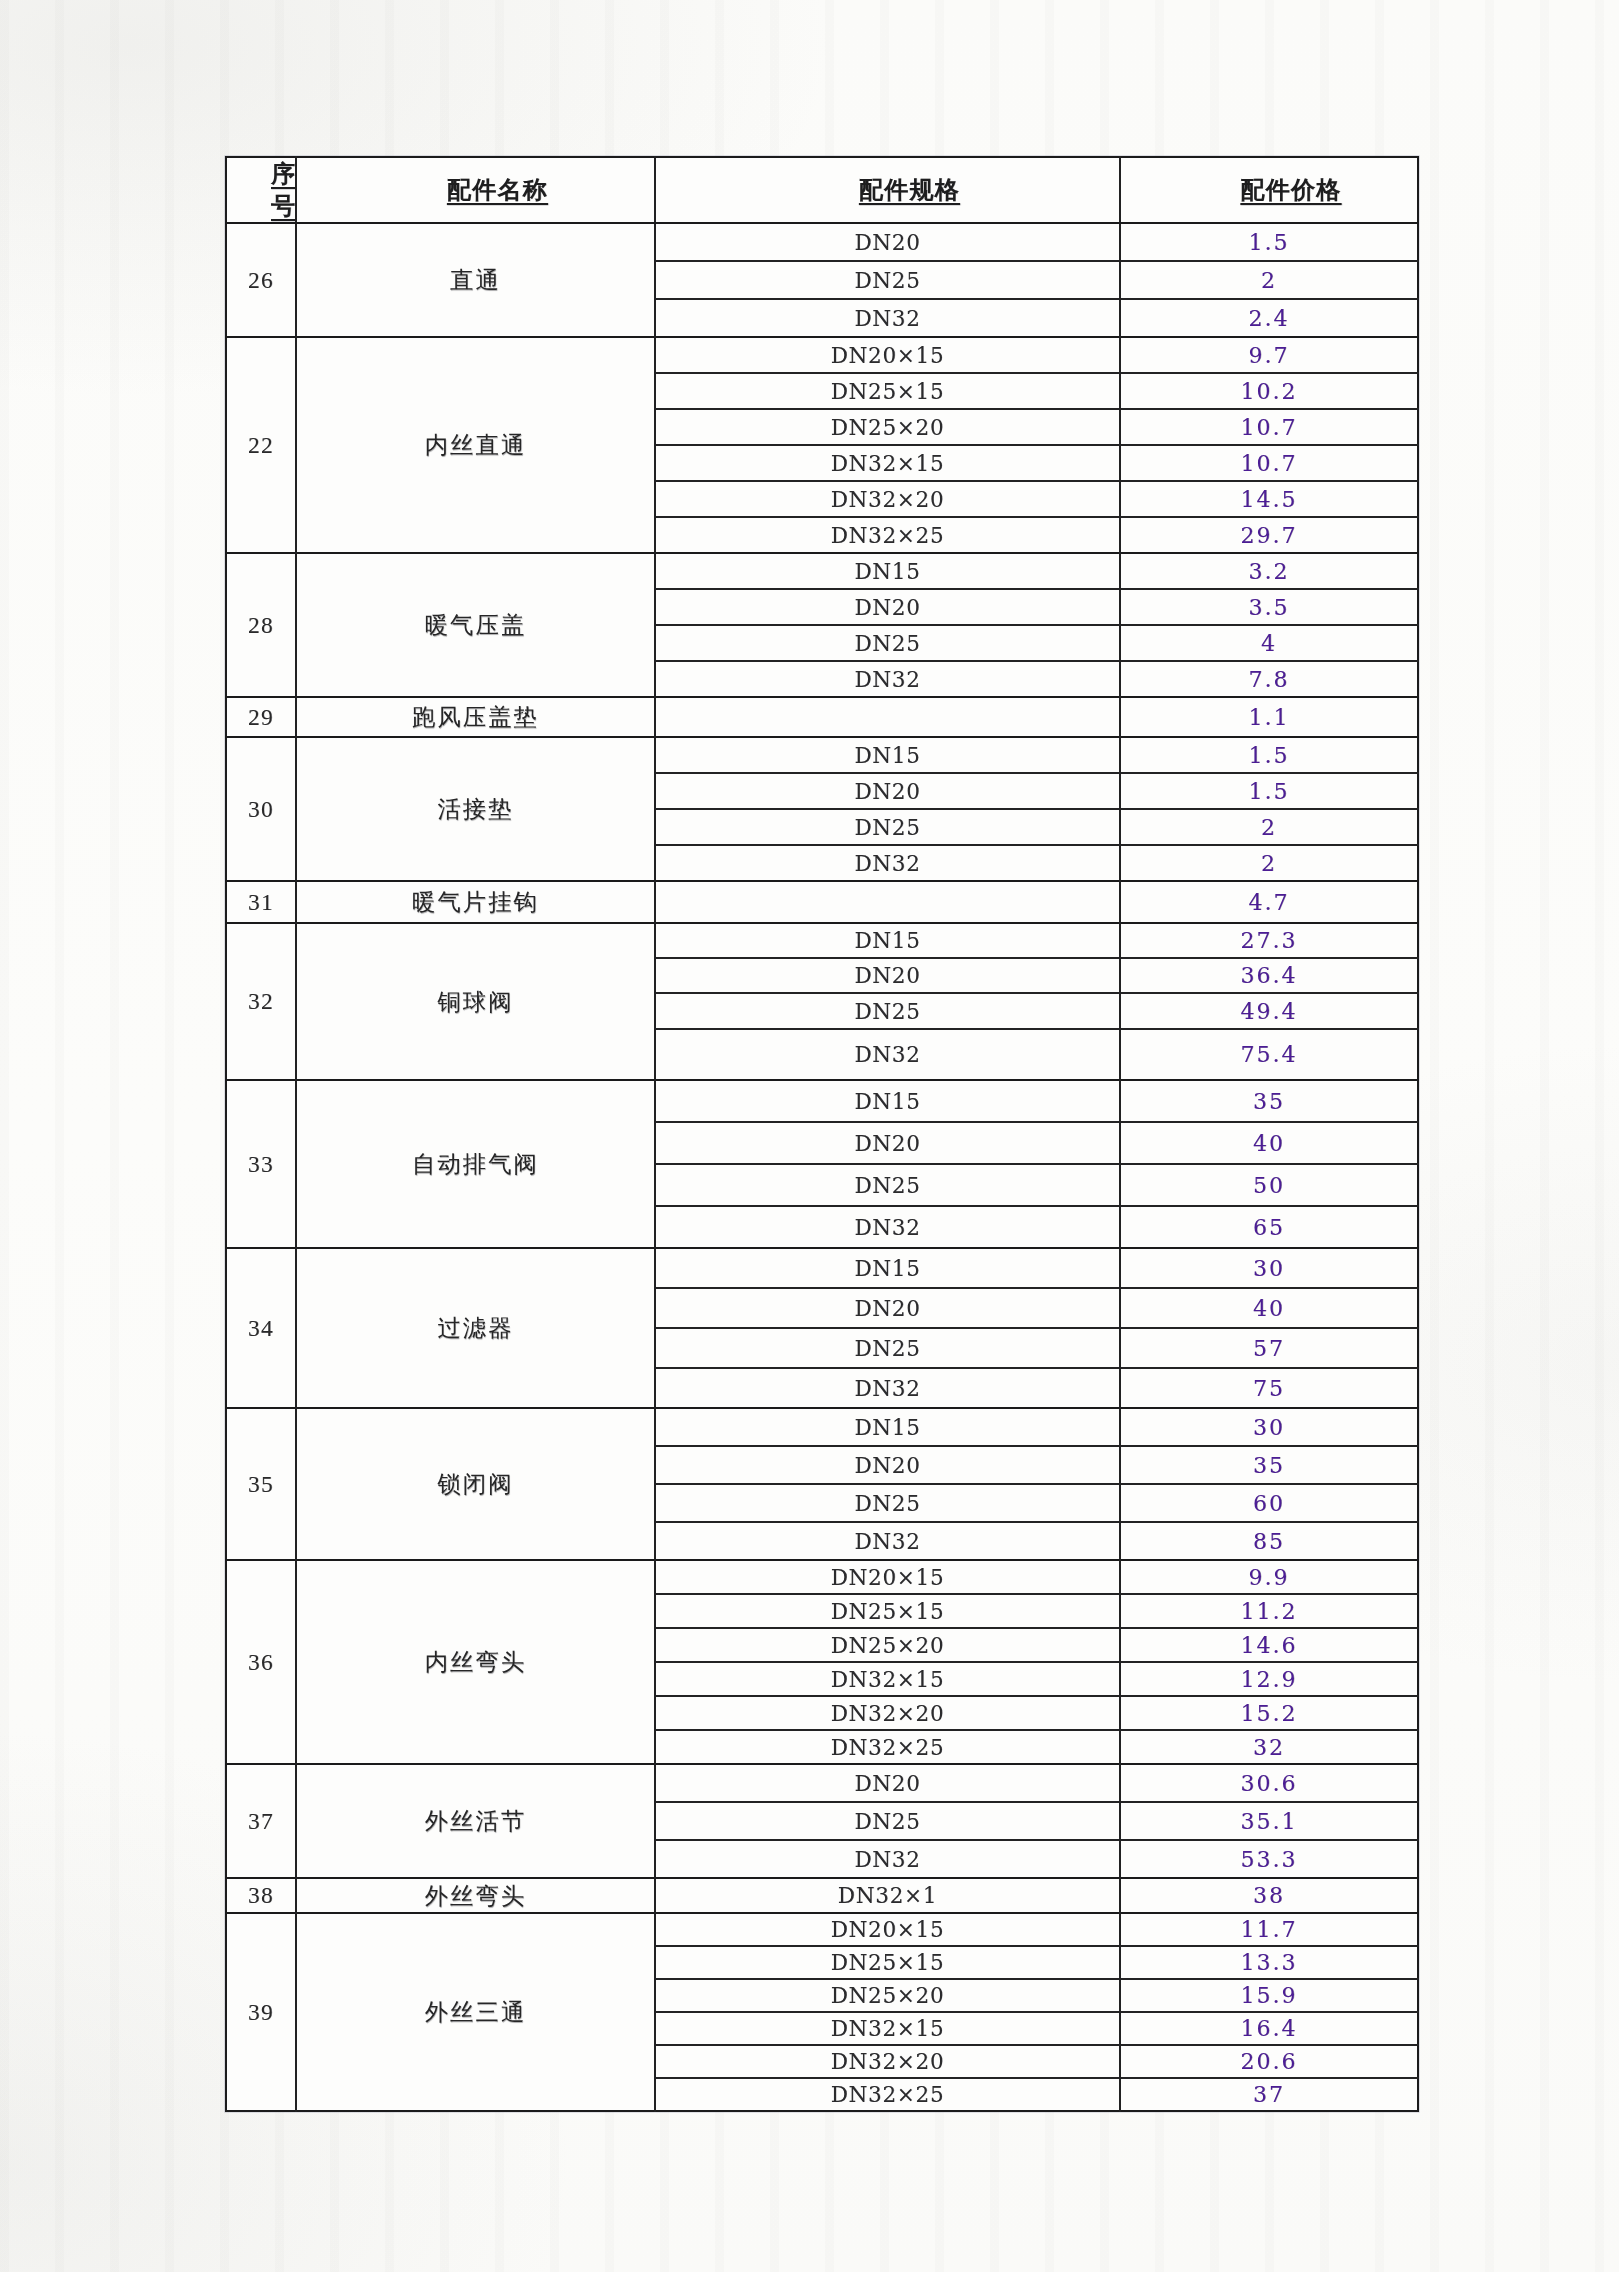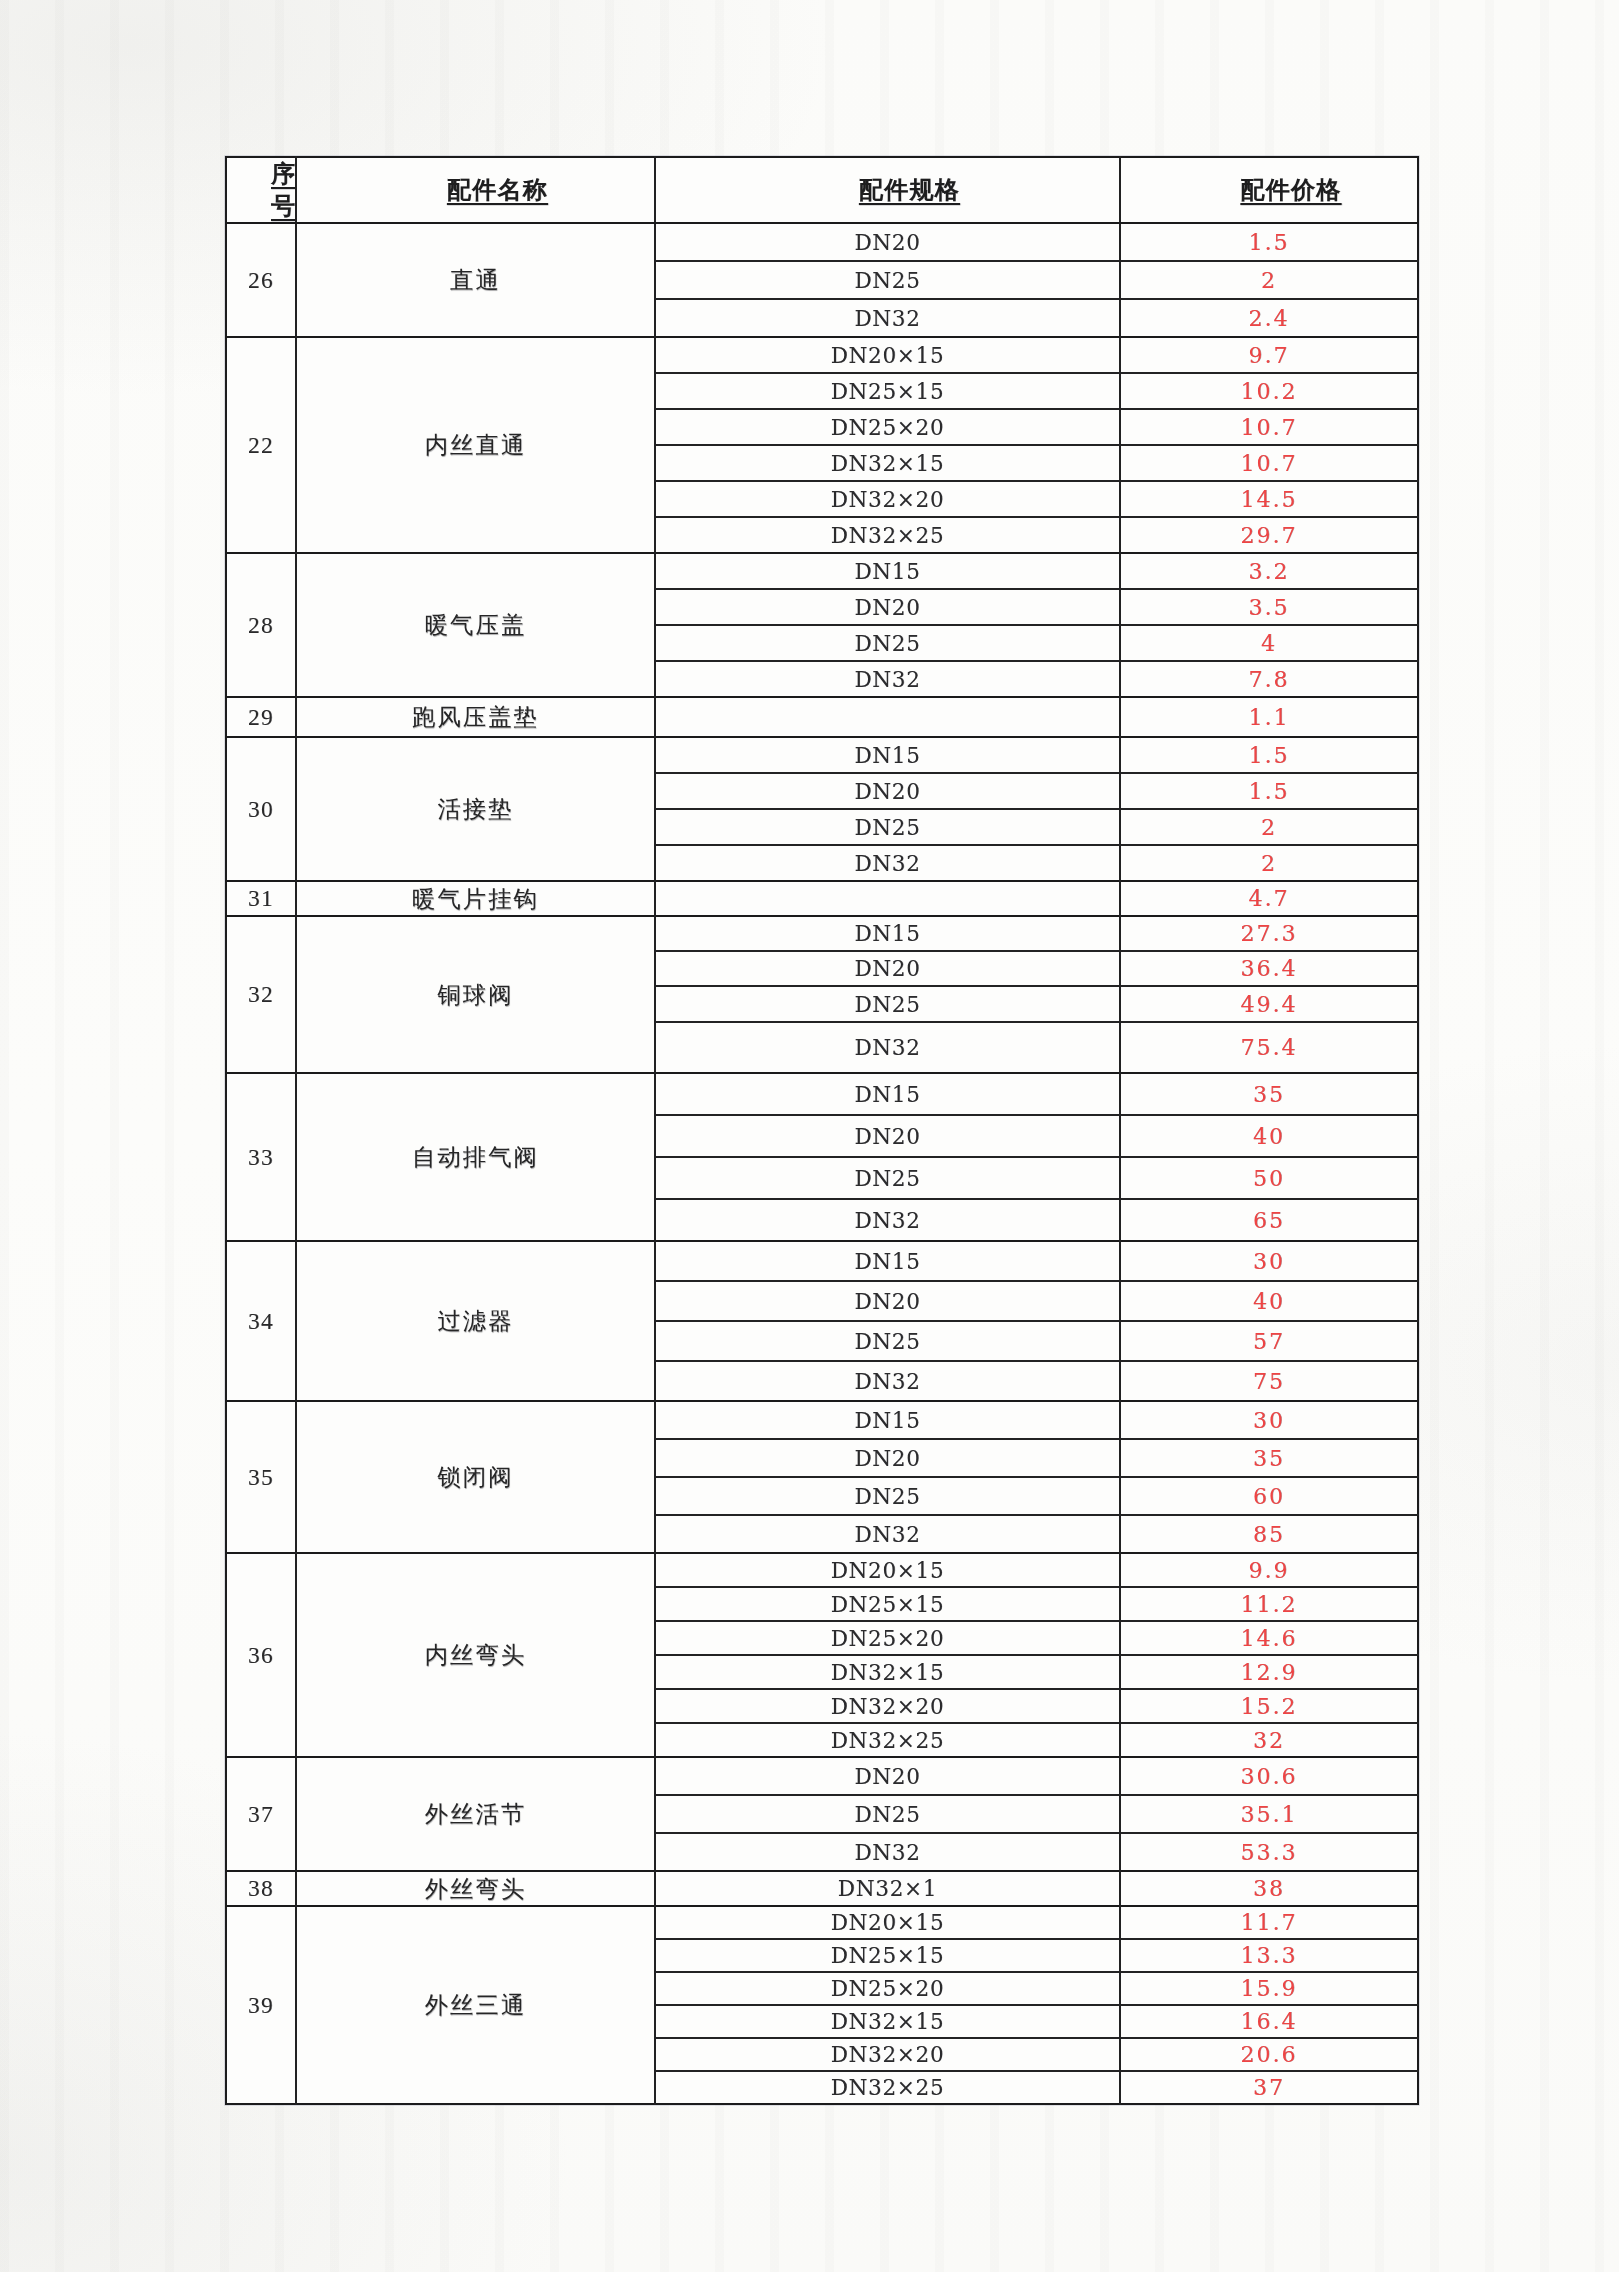--- a/index.html
+++ b/index.html
@@ -93,21 +93,21 @@
     font-family: "DejaVu Serif", serif;
     font-size: 21.5px;
     letter-spacing: 0.7px;
     color: #2b2b2d;
     text-shadow: 0.4px 0.4px 0.5px rgba(60,60,70,0.40);
   }
   td.c-price {
     font-family: "DejaVu Serif", serif;
     font-size: 22px;
     letter-spacing: 2px;
-    color: #ef4444;
+    color: #4c1d95;
     text-shadow: 0.4px 0.4px 0.5px rgba(60,60,70,0.40);
   }
 </style>
 </head>
 <body>
 
 <div class="canvas">
   <table class="parts">
     <colgroup>
       <col style="width:70px">
@@ -199,21 +199,21 @@
           <td class="c-price">1.5</td>
         </tr>
         <tr style="height: 36px;">
           <td class="c-spec">DN25</td>
           <td class="c-price">2</td>
         </tr>
         <tr style="height: 36px;">
           <td class="c-spec">DN32</td>
           <td class="c-price">2</td>
         </tr>
-        <tr class="group-first" style="height: 35px;">
+        <tr class="group-first" style="height: 42px;">
           <td class="c-idx" rowspan="1">31</td>
           <td class="c-name" rowspan="1">暖气片挂钩</td>
           <td class="c-spec"></td>
           <td class="c-price">4.7</td>
         </tr>
         <tr class="group-first" style="height: 35px;">
           <td class="c-idx" rowspan="4">32</td>
           <td class="c-name" rowspan="4">铜球阀</td>
           <td class="c-spec">DN15</td>
           <td class="c-price">27.3</td>

